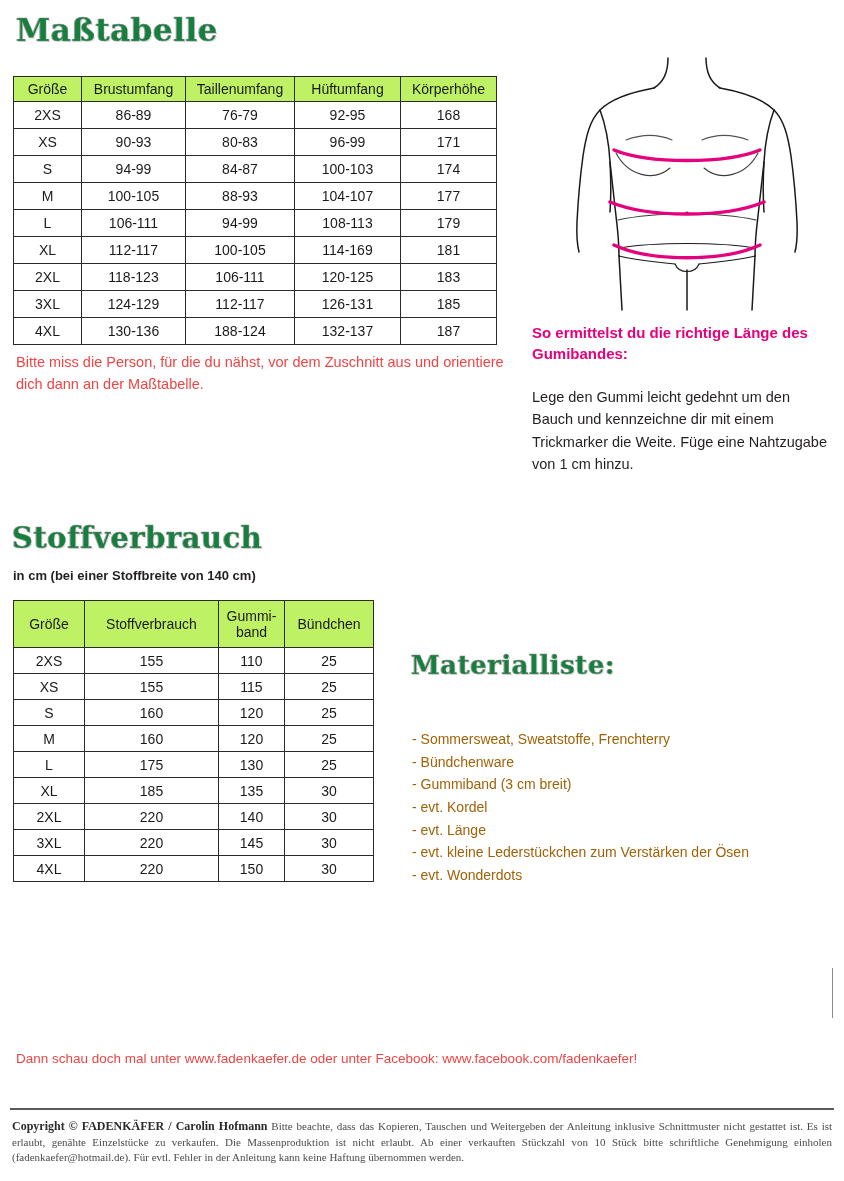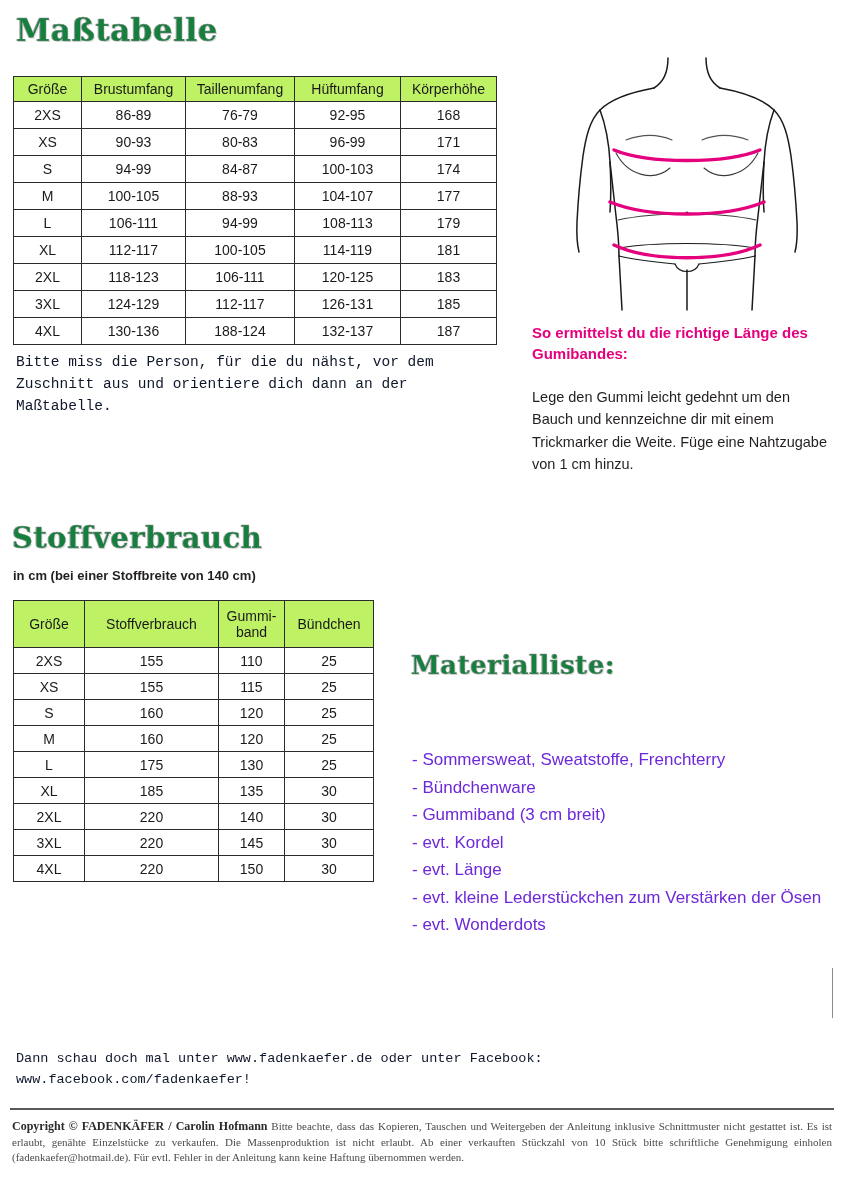--- a/index.html
+++ b/index.html
@@ -55,22 +55,21 @@
   #measure-table th { height: 24px; }
   #measure-table td { height: 26px; }
 
   #fabric-table { position: absolute; left: 13px; top: 600px; width: 360px; }
   #fabric-table th { height: 46px; padding: 0 2px; }
   #fabric-table td { height: 25px; }
   .pink-para {
     position: absolute;
     font-size: 14.5px;
     line-height: 1.5;
-    color: #0f172a;
-    font-family: Liberation Mono, monospace;
+    color: #ef4444;
   }
   .blk-para {
     position: absolute;
     font-size: 14.5px;
     line-height: 1.55;
     color: #231f20;
   }
 
   #title-masstabelle { position: absolute; left: 16px; top: 12px; font-size: 31px; }
   #title-stoffverbrauch { position: absolute; left: 12px; top: 521px; font-size: 29px; }
@@ -91,25 +90,25 @@
   #fabric-sub {
     position: absolute;
     left: 13px; top: 568px;
     font-size: 13px;
     font-weight: bold;
     color: #231f20;
   }
 
   #material-list {
     position: absolute;
-    left: 412px; top: 746px;
+    left: 412px; top: 728px;
     width: 420px;
-    font-size: 17px;
+    font-size: 14px;
     line-height: 1.62;
-    color: #6d28d9;
+    color: #a16207;
   }
   #material-list div { white-space: nowrap; }
 
   #promo { left: 16px; top: 1049px; width: 760px; font-size: 13.5px; line-height: 1.55; }
 
   
   #footer-rule {
     position: absolute;
     left: 10px; top: 1108px;
     width: 824px; height: 2px;
@@ -195,21 +194,21 @@
       <td>L</td>
       <td>106-111</td>
       <td>94-99</td>
       <td>108-113</td>
       <td>179</td>
     </tr>
     <tr>
       <td>XL</td>
       <td>112-117</td>
       <td>100-105</td>
-      <td>114-119</td>
+      <td>114-169</td>
       <td>181</td>
     </tr>
     <tr>
       <td>2XL</td>
       <td>118-123</td>
       <td>106-111</td>
       <td>120-125</td>
       <td>183</td>
     </tr>
     <tr>

